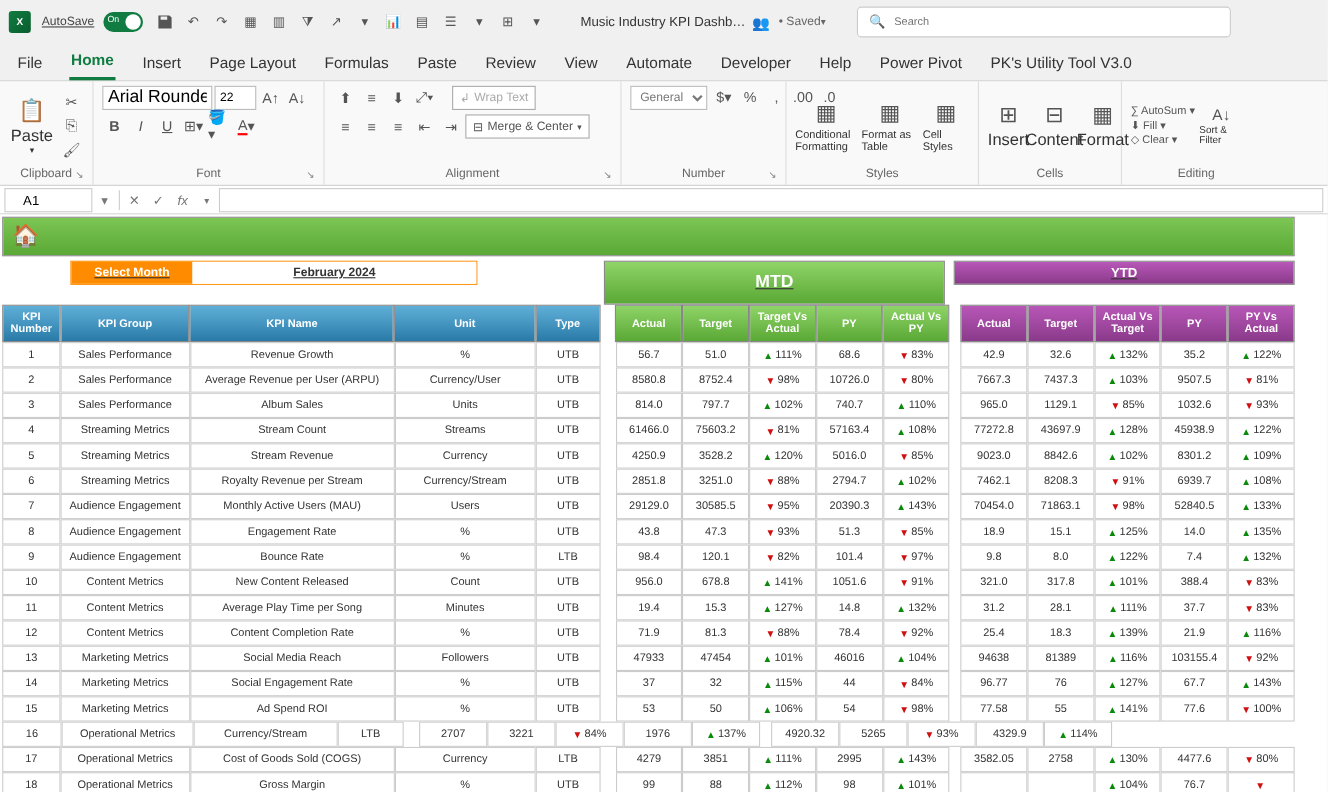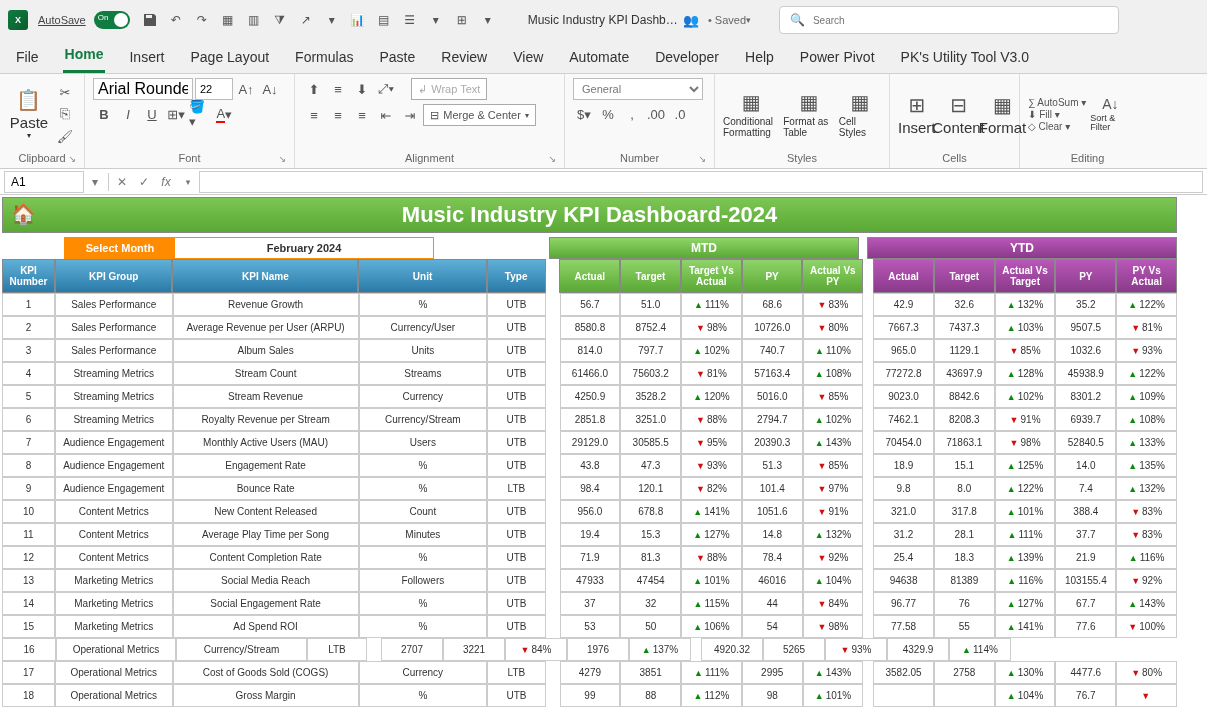--- a/index.html
+++ b/index.html
@@ -37,34 +37,34 @@
 .bigbtn .lbl { font-size:15px; color:#333; margin-top:2px; }
 .col { display:flex; flex-direction:column; gap:2px; }
 .smbtn { width:22px; height:20px; display:flex; align-items:center; justify-content:center; cursor:pointer; color:#555; border-radius:3px; font-size:13px;}
 .fontname { width:100px; height:22px; border:1px solid #bbb; font-size:16px; padding:0 4px; background:#fff;}
 .fontsize { width:38px; height:22px; border:1px solid #bbb; font-size:11px; padding:0 4px; background:#fff;}
 .merge-btn { border:1px solid #aaa; background:#fff; height:22px; padding:0 6px; display:flex; align-items:center; gap:4px; font-size:11px; color:#555; cursor:pointer;}
 .numfmt { width:130px; height:22px; border:1px solid #bbb; background:#fff; font-size:11px; color:#777; padding:0 4px;}
 
 
 .fbar { height:26px; background:#fff; border-bottom:1px solid #ccc; display:flex; align-items:center; }
-.namebox { width:80px; height:22px; border:1px solid #ccc; margin-left:4px; padding:0 6px; font-size:12px; background:#fff;}
+.namebox { width:80px; height:22px; border:1px solid #ccc; margin-left:4px; padding:0 16px; font-size:12px; background:#fff;}
 .fbar-btn { width:22px; height:22px; display:flex; align-items:center; justify-content:center; color:#777; cursor:pointer; }
 .fxinput { flex:1; height:22px; border:1px solid #ccc; margin-right:4px; background:#fff; }
 
 
 .sheet { height:525px; overflow:hidden; background:#fff; }
 .dash-title { height:36px; background:linear-gradient(180deg,#7cc654,#5aa835); border:1px solid #888; margin:2px 30px 0 2px; display:flex; align-items:center; justify-content:center; color:#fff; font-size:22px; font-weight:600; position:relative; }
 .home-ico { position:absolute; left:8px; top:4px; color:#fff; font-size:20px; }
 
-.row2 { display:flex; margin:4px 30px 0 2px; gap:0; }
+.row2 { display:flex; margin:4px 30px 0 2px; gap:0;text-decoration:underline; }
 .monthsel { display:flex; border:1px solid #ff8c00; height:22px; width:370px; margin-left:62px;}
 .monthsel .lbl { background:#ff8c00; color:#fff; flex:0 0 110px; display:flex; align-items:center; justify-content:center; font-size:11px; font-weight:bold;}
 .monthsel .val { flex:1; display:flex; align-items:center; justify-content:center; font-size:11px; font-weight:bold; background:#fff;}
-.mtd-h { height:22px; flex:1; margin-left:115px; background:linear-gradient(180deg,#8fd468,#5aa835); color:#fff; display:flex; align-items:center; justify-content:center; font-weight:bold; font-size:12px; border:1px solid #888;}
+.mtd-h { height:40px; flex:1; margin-left:115px; background:linear-gradient(180deg,#8fd468,#5aa835); color:#fff; display:flex; align-items:center; justify-content:center; font-weight:bold; font-size:16px; border:1px solid #888;}
 .ytd-h { height:22px; flex:1; margin-left:8px; background:linear-gradient(180deg,#b857b8,#8a3a8a); color:#fff; display:flex; align-items:center; justify-content:center; font-weight:bold; font-size:12px; border:1px solid #888;}
 
 .grid { margin:0 30px 0 2px; }
 .hdr-row { display:flex; }
 .hdr-row .c { background:linear-gradient(180deg,#5fb0d8,#2a7aa8); color:#fff; font-size:10px; font-weight:bold; display:flex; align-items:center; justify-content:center; text-align:center; border:1px solid #888; height:34px; padding:12px 2px;}
 .hdr-row .mtd { background:linear-gradient(180deg,#8fd468,#5aa835);}
 .hdr-row .ytd { background:linear-gradient(180deg,#b857b8,#8a3a8a);}
 .hdr-row .gap { background:transparent; border:none;}
 
 .data-row { display:flex; height:23px; }
@@ -200,21 +200,21 @@
             <span>⊟</span>
             <span>Merge &amp; Center</span>
             <span style="font-size:8px">▾</span>
           </div>
       </div>
     </div>
     <div class="group-label"><span>Alignment</span><span class="launcher">↘</span></div>
   </div>
 
   <div class="group" style="width:150px">
-    <div class="group-body" style="flex-direction:column;align-items:flex-start;gap:4px">
+    <div class="group-body" style="flex-direction:row;align-items:flex-start;gap:4px">
       <select class="numfmt"><option>General</option></select>
       <div style="display:flex;gap:2px">
         <div class="smbtn">$▾</div>
         <div class="smbtn">%</div>
         <div class="smbtn">,</div>
         <div class="smbtn">.00</div>
         <div class="smbtn">.0</div>
       </div>
     </div>
     <div class="group-label"><span>Number</span><span class="launcher">↘</span></div>
@@ -281,21 +281,20 @@
   <div class="fbar-btn">
       <i>fx</i>
     </div>
   <div class="fbar-btn" style="font-size:9px">▾</div>
   <div class="fxinput"></div>
 </div>
 
 <div class="sheet">
   <div class="dash-title">
     <span class="home-ico">🏠</span>
-    <span>Music Industry KPI Dashboard-2024</span>
   </div>
 
   <div class="row2">
     <div class="monthsel">
       <div class="lbl">Select Month</div>
       <div class="val">February 2024</div>
     </div>
     <div class="mtd-h">MTD</div>
     <div class="ytd-h">YTD</div>
   </div>

